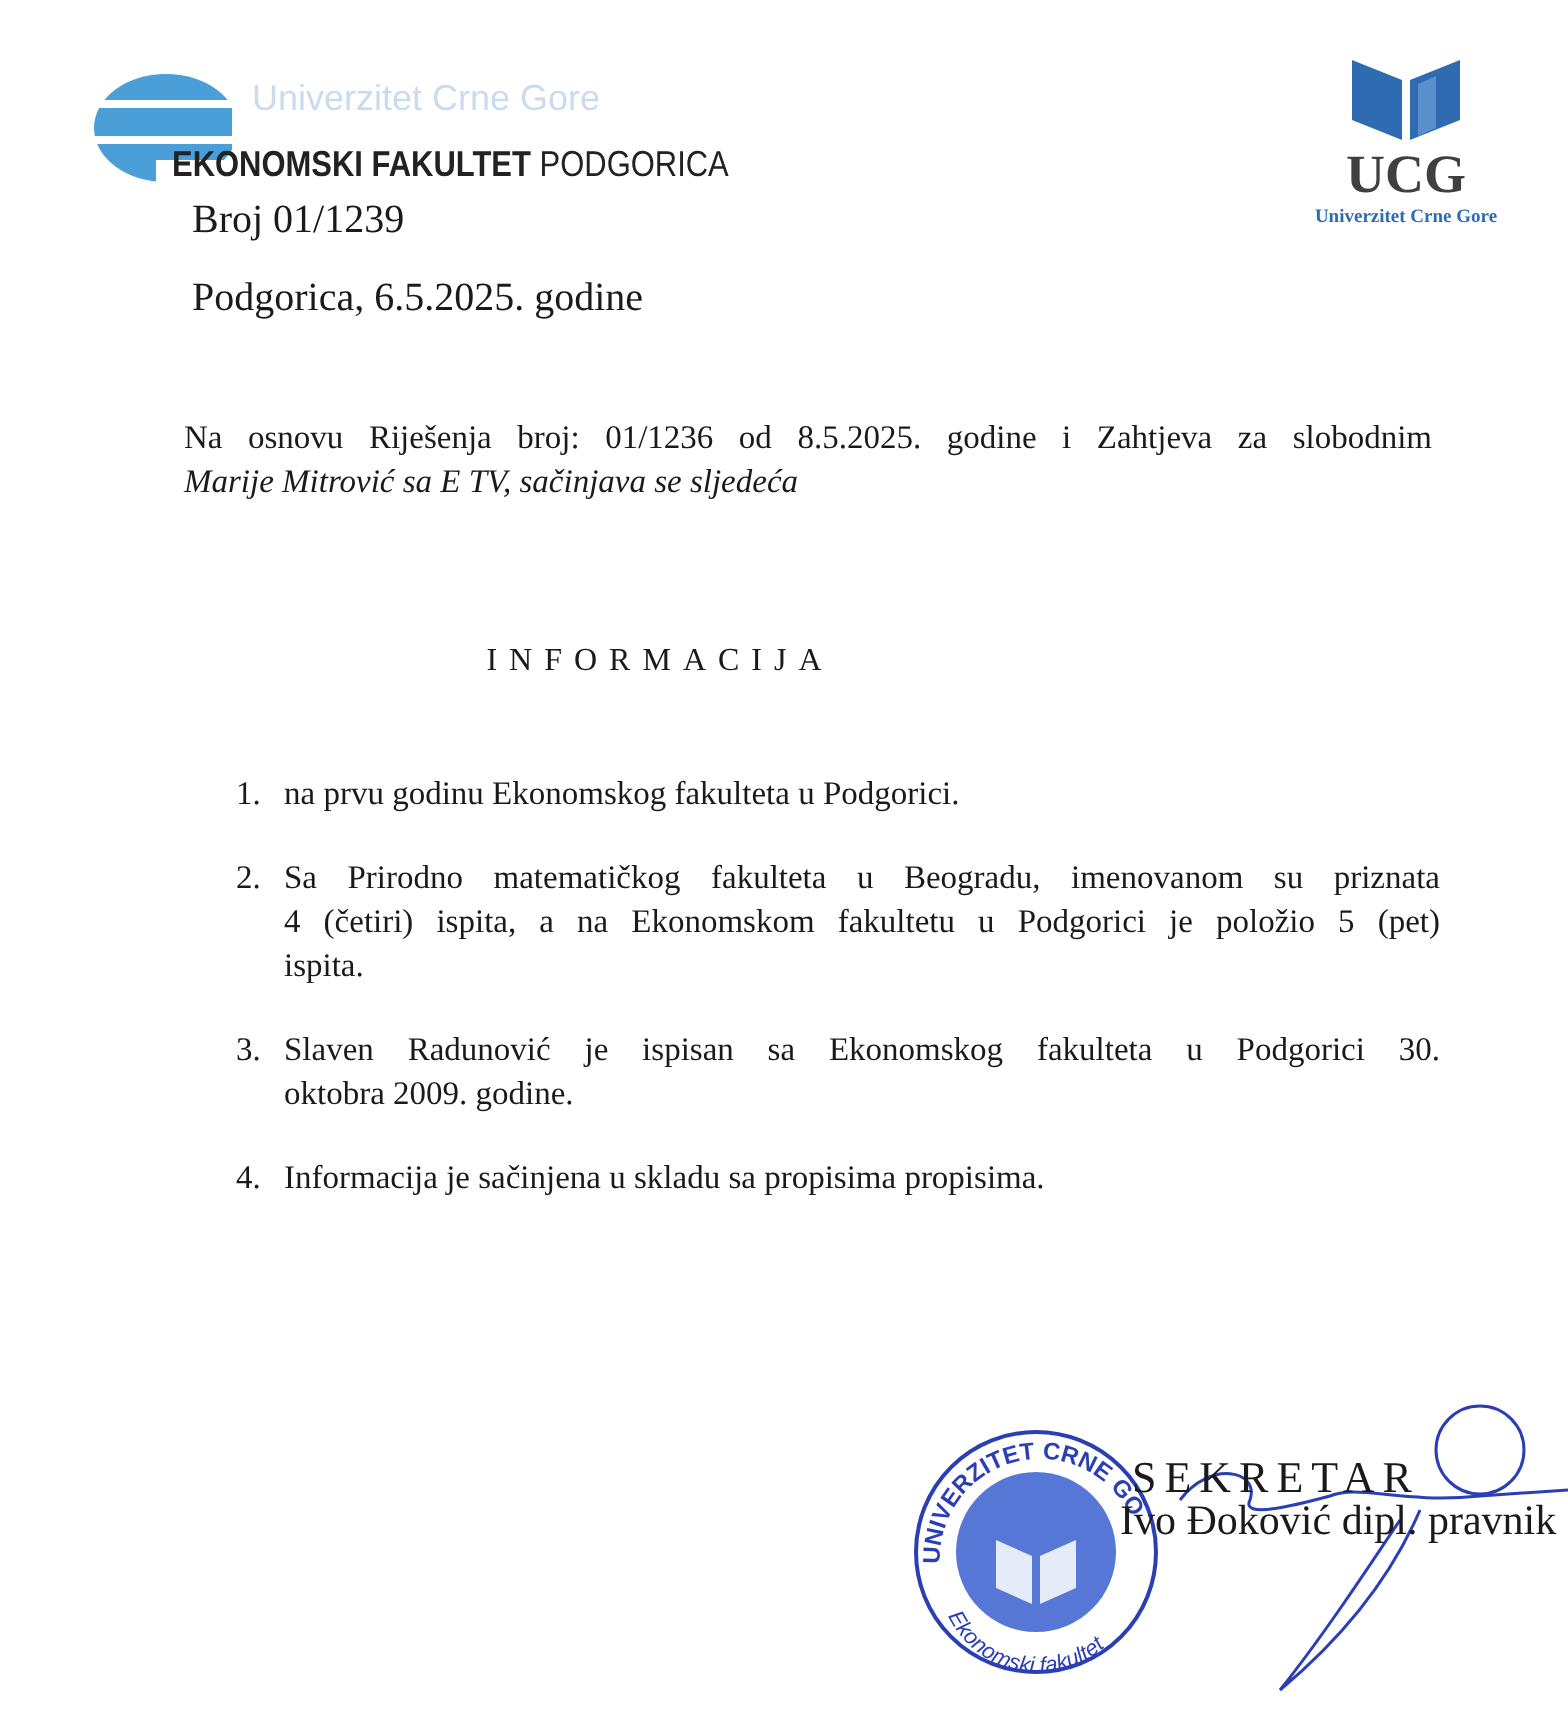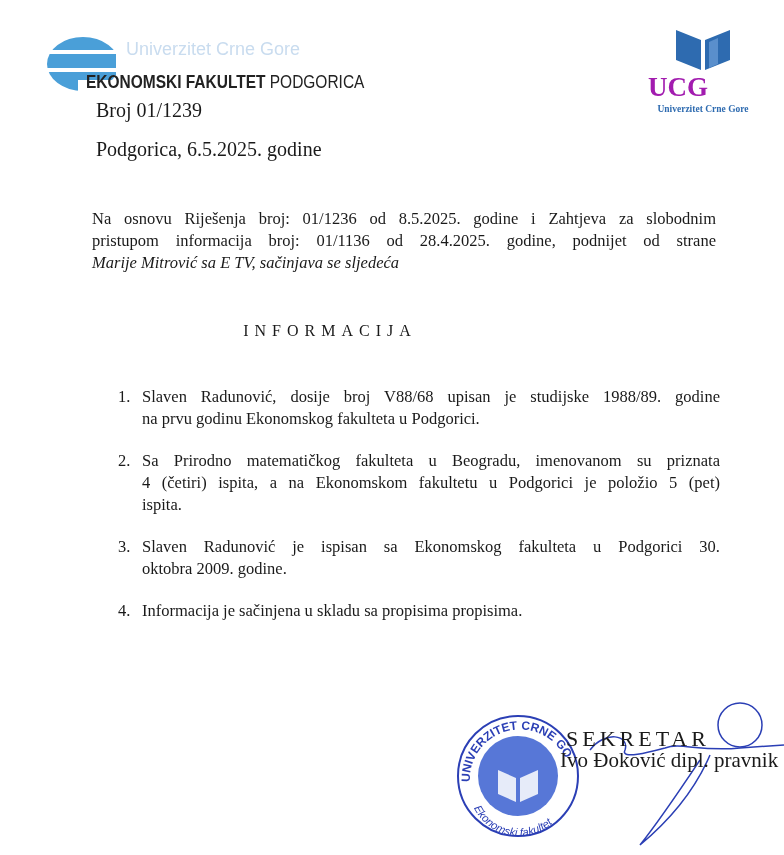--- a/index.html
+++ b/index.html
@@ -15,22 +15,22 @@
     font-size: 18px; color: #c9dcef; letter-spacing: 0px; font-weight: normal;
   }
   .efp-logo .name {
     position: absolute; left: 40px; top: 36px; font-family: "Liberation Sans", sans-serif;
     font-size: 18px; color: #222; transform: scaleX(0.86); transform-origin: left top; white-space: nowrap;
   }
   .efp-logo .name b { font-weight: bold; }
   
   .ucg-logo { left: 648px; top: 26px; width: 110px; height: 100px; }
   .ucg-logo .ucg-text {
-    position: absolute; left: 0; width: 110px; top: 46px; 
-    font-family: "Liberation Serif", serif; font-weight: bold; font-size: 27px; color: #a21caf;
+    position: absolute; left: 0; width: 110px; top: 46px; text-align: center;
+    font-family: "Liberation Serif", serif; font-weight: bold; font-size: 27px; color: #404040;
   }
   .ucg-logo .ucg-sub {
     position: absolute; left: 0; width: 110px; top: 78px; text-align: center;
     font-family: "Liberation Serif", serif; font-weight: bold; font-size: 9.5px; color: #2e6bb0;
   }
   .line { font-size: 20px; line-height: 20px; white-space: nowrap; }
   .para {
     left: 92px; top: 208px; width: 624px; font-size: 16.5px; line-height: 22px; text-align: justify;
   }
   .para span { display: block; text-align: justify; text-align-last: justify; }
@@ -72,31 +72,29 @@
   </svg>
   <div class="ucg-text">UCG</div>
   <div class="ucg-sub">Univerzitet Crne Gore</div>
 </div>
 
 <div class="abs line" style="left:96px;top:100px">Broj 01/1239</div>
 <div class="abs line" style="left:96px;top:139px">Podgorica, 6.5.2025. godine</div>
 
 <div class="abs para">
   <span>Na osnovu Riješenja broj: 01/1236 od 8.5.2025. godine i Zahtjeva za slobodnim</span>
-  <span>pristupom informacija broj: 01/1136 od 28.4.2025. godine, podnijet od strane</span>
   <span class="last">Marije Mitrović sa E TV, sačinjava se sljedeća</span>
 </div>
 
 <div class="abs title">INFORMACIJA</div>
 
 <ol class="items">
   <li>
     <span class="num">1.</span>
     <div class="just">
-      <span>Slaven Radunović, dosije broj V88/68 upisan je studijske 1988/89. godine</span>
       <span class="last">na prvu godinu Ekonomskog fakulteta u Podgorici.</span>
     </div>
   </li>
   <li>
     <span class="num">2.</span>
     <div class="just">
       <span>Sa Prirodno matematičkog fakulteta u Beogradu, imenovanom su priznata</span>
       <span>4 (četiri) ispita, a na Ekonomskom fakultetu u Podgorici je položio 5 (pet)</span>
       <span class="last">ispita.</span>
     </div>

